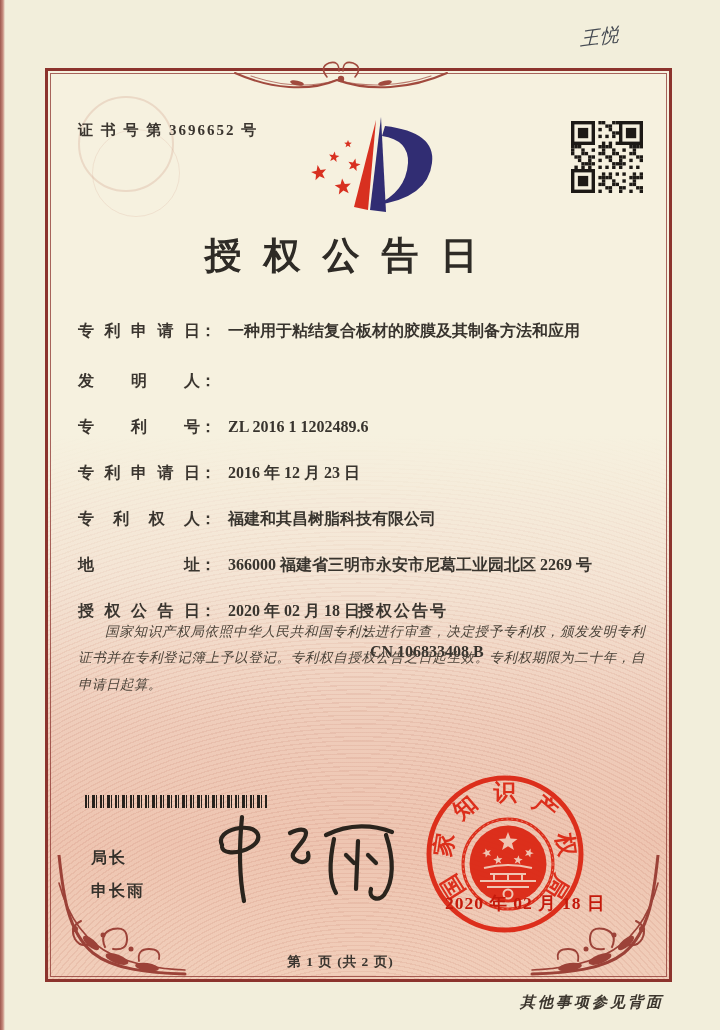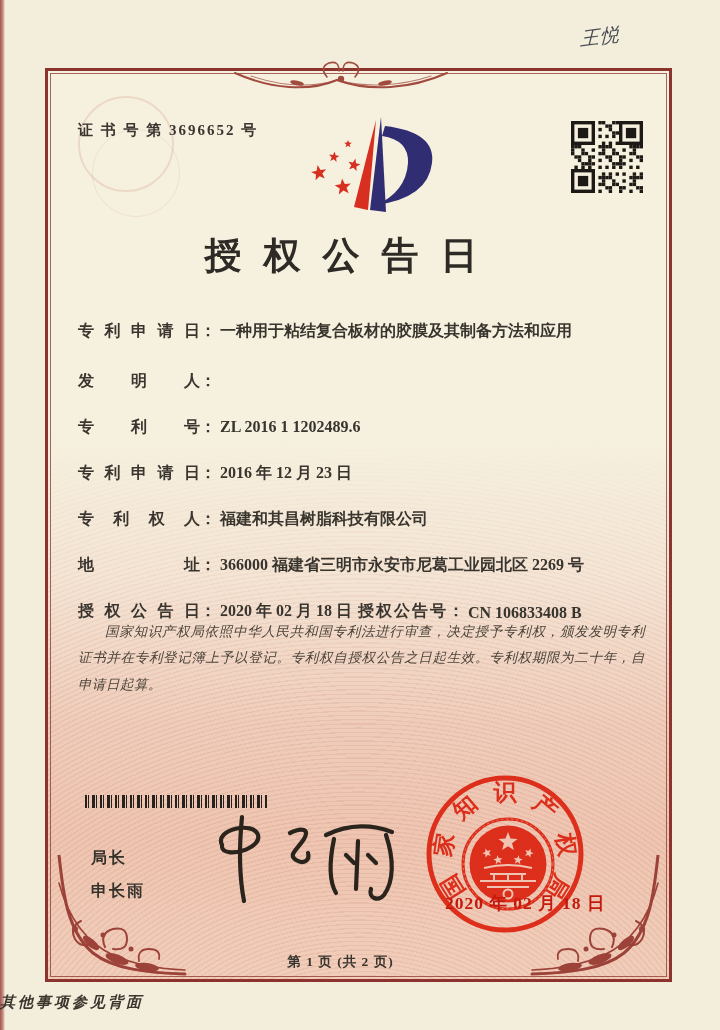--- a/index.html
+++ b/index.html
@@ -59,23 +59,23 @@
     text-align:center;font-size:37px;font-weight:600;color:#2e2b26;
     letter-spacing:22px;padding-right:13px;box-sizing:border-box;
     white-space:nowrap;
   }
   
   .fields{position:absolute;left:30px;right:20px;top:250px;font-size:16px;}
   .field-row{display:flex;align-items:baseline;margin-bottom:25px;white-space:nowrap;font-weight:700;color:#3a352f;}
   .field-row.first{margin-bottom:29px;}
   .flabel{display:inline-block;width:122px;text-align:justify;text-align-last:justify;}
   .fcolon{display:inline-block;width:16px;}
-  .fvalue{margin-left:4px;font-weight:700;color:#38342e;}
+  .fvalue{margin-left:12px;font-weight:700;color:#38342e;}
   .grant-row{position:relative;}
-  .grant-group2{position:absolute;left:280px;top:0;display:flex;align-items:flex-end;white-space:nowrap;}
+  .grant-group2{position:absolute;left:280px;top:0;display:flex;align-items:flex-start;white-space:nowrap;flex-direction:column;}
   .grant-group2 .flabel2{letter-spacing:2px;}
   
   .body-text{
     position:absolute;left:30px;right:24px;top:548px;
     font-size:13.5px;line-height:1.95;color:#4b4339;
     text-align:justify;font-style:italic;letter-spacing:.5px;
   }
   .body-text p{margin:0;text-indent:2em;}
   
   .barcode{
@@ -99,21 +99,21 @@
     position:absolute;left:0;top:882px;width:634px;text-align:center;
     font-size:13.5px;font-weight:700;color:#3a352f;letter-spacing:1px;
     padding-right:49px;box-sizing:border-box;
   }
   
   .corner-ornament-left{position:absolute;left:5px;bottom:2px;width:135px;height:122px;}
   .corner-ornament-right{position:absolute;right:5px;bottom:2px;width:135px;height:122px;transform:scaleX(-1);}
   .top-ornament{position:absolute;left:183px;top:-16px;width:220px;height:40px;}
   
   .back-note{
-    position:absolute;left:0;top:993px;width:720px;text-align:left;
+    position:absolute;left:0;top:993px;width:720px;text-align:right;
     font-size:15px;font-weight:700;color:#3c362e;letter-spacing:3px;
     padding-right:56px;box-sizing:border-box;font-style:italic;
   }
   .handwritten-note{
     position:absolute;left:580px;top:24px;
     font-size:19px;font-style:italic;color:#454a52;
     transform:rotate(-7deg) skewX(-8deg);letter-spacing:1px;
   }
 </style>
 </head>

